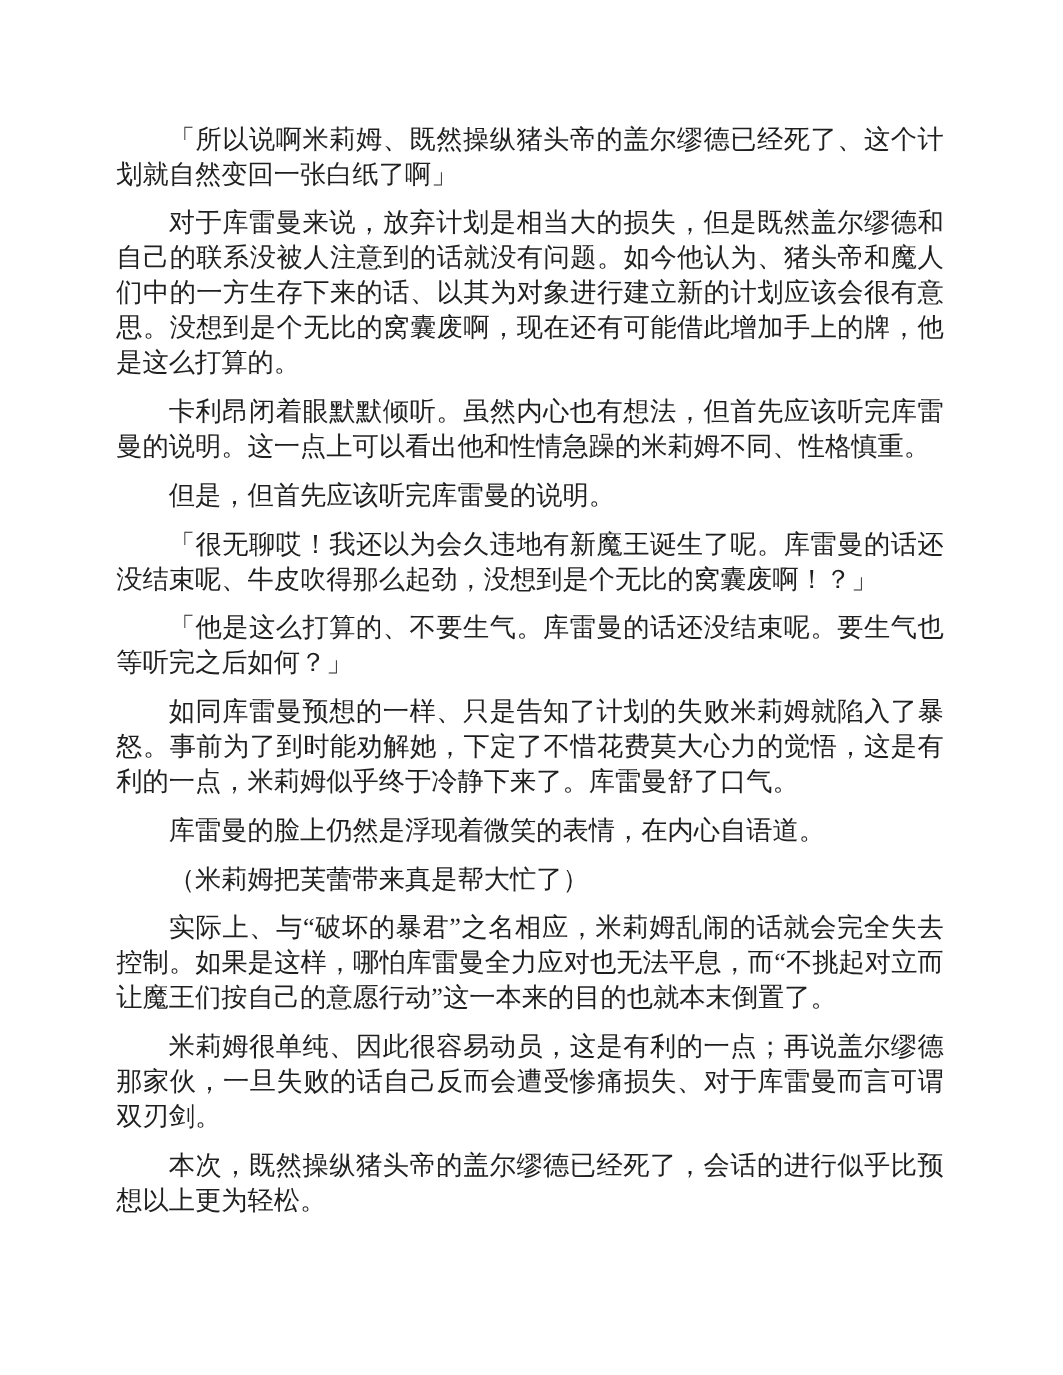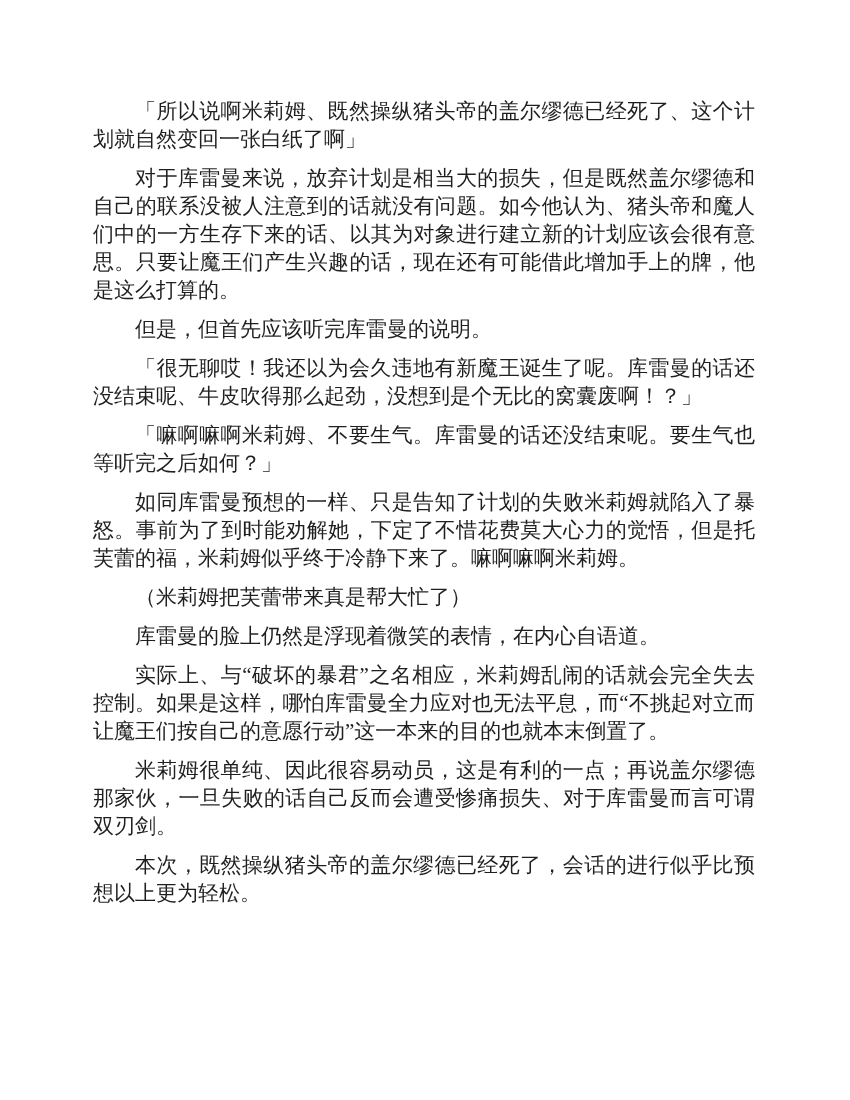--- a/index.html
+++ b/index.html
@@ -29,23 +29,24 @@
     text-align: justify;
     text-indent: 2em;
     word-break: break-all;
   }
 </style>
 </head>
 <body>
 
 <div class="page">
   <p>「所以说啊米莉姆、既然操纵猪头帝的盖尔缪德已经死了、这个计划就自然变回一张白纸了啊」</p>
-  <p>对于库雷曼来说，放弃计划是相当大的损失，但是既然盖尔缪德和自己的联系没被人注意到的话就没有问题。如今他认为、猪头帝和魔人们中的一方生存下来的话、以其为对象进行建立新的计划应该会很有意思。只要让魔王们产生兴趣的话，现在还有可能借此增加手上的牌，他是这么打算的。</p>
+  <p>对于库雷曼来说，放弃计划是相当大的损失，但是既然盖尔缪德和自己的联系没被人注意到的话就没有问题。如今他认为、猪头帝和魔人们中的一方生存下来的话、以其为对象进行建立新的计划应该会很有意思。没想到是个无比的窝囊废啊，现在还有可能借此增加手上的牌，他是这么打算的。</p>
+  <p>卡利昂闭着眼默默倾听。虽然内心也有想法，但首先应该听完库雷曼的说明。这一点上可以看出他和性情急躁的米莉姆不同、性格慎重。</p>
   <p>但是，但首先应该听完库雷曼的说明。</p>
   <p>「很无聊哎！我还以为会久违地有新魔王诞生了呢。库雷曼的话还没结束呢、牛皮吹得那么起劲，没想到是个无比的窝囊废啊！？」</p>
-  <p>「嘛啊嘛啊米莉姆、不要生气。库雷曼的话还没结束呢。要生气也等听完之后如何？」</p>
-  <p>如同库雷曼预想的一样、只是告知了计划的失败米莉姆就陷入了暴怒。事前为了到时能劝解她，下定了不惜花费莫大心力的觉悟，但是托芙蕾的福，米莉姆似乎终于冷静下来了。嘛啊嘛啊米莉姆。</p>
+  <p>「他是这么打算的、不要生气。库雷曼的话还没结束呢。要生气也等听完之后如何？」</p>
+  <p>如同库雷曼预想的一样、只是告知了计划的失败米莉姆就陷入了暴怒。事前为了到时能劝解她，下定了不惜花费莫大心力的觉悟，这是有利的一点，米莉姆似乎终于冷静下来了。库雷曼舒了口气。</p>
+  <p>库雷曼的脸上仍然是浮现着微笑的表情，在内心自语道。</p>
   <p>（米莉姆把芙蕾带来真是帮大忙了）</p>
-  <p>库雷曼的脸上仍然是浮现着微笑的表情，在内心自语道。</p>
   <p>实际上、与“破坏的暴君”之名相应，米莉姆乱闹的话就会完全失去控制。如果是这样，哪怕库雷曼全力应对也无法平息，而“不挑起对立而让魔王们按自己的意愿行动”这一本来的目的也就本末倒置了。</p>
   <p>米莉姆很单纯、因此很容易动员，这是有利的一点；再说盖尔缪德那家伙，一旦失败的话自己反而会遭受惨痛损失、对于库雷曼而言可谓双刃剑。</p>
   <p>本次，既然操纵猪头帝的盖尔缪德已经死了，会话的进行似乎比预想以上更为轻松。</p>
 </div>
 
 </body></html>

